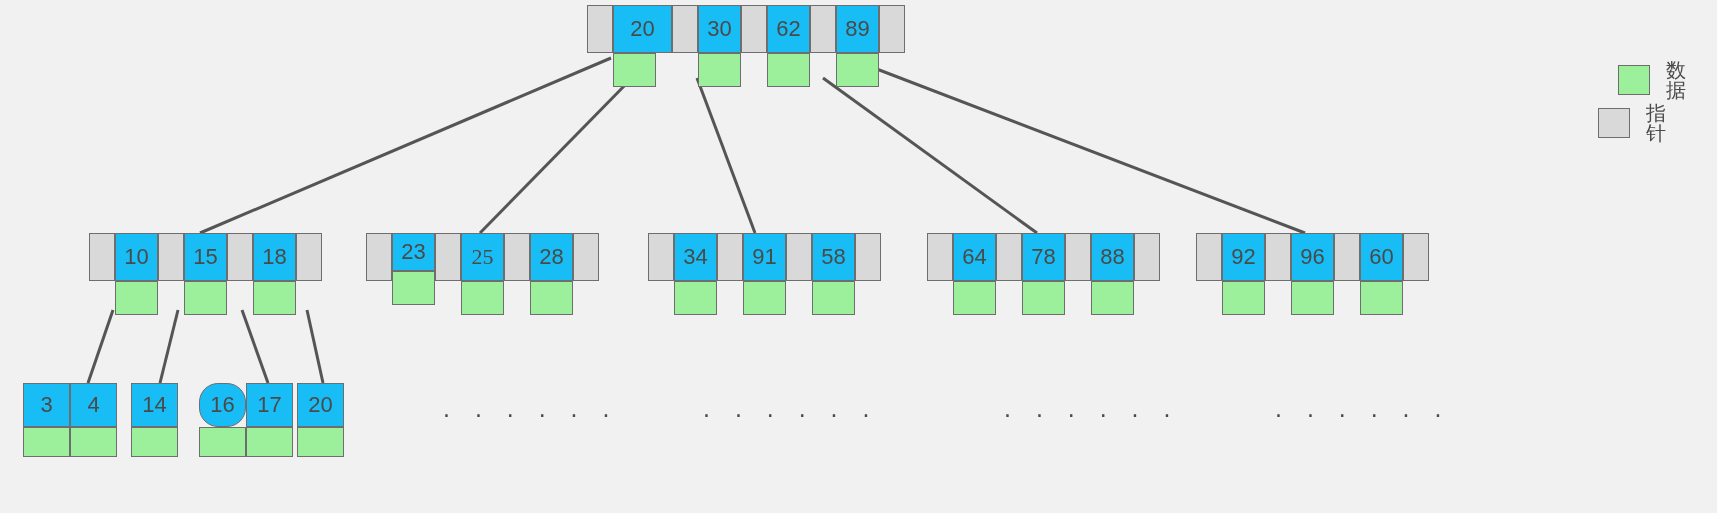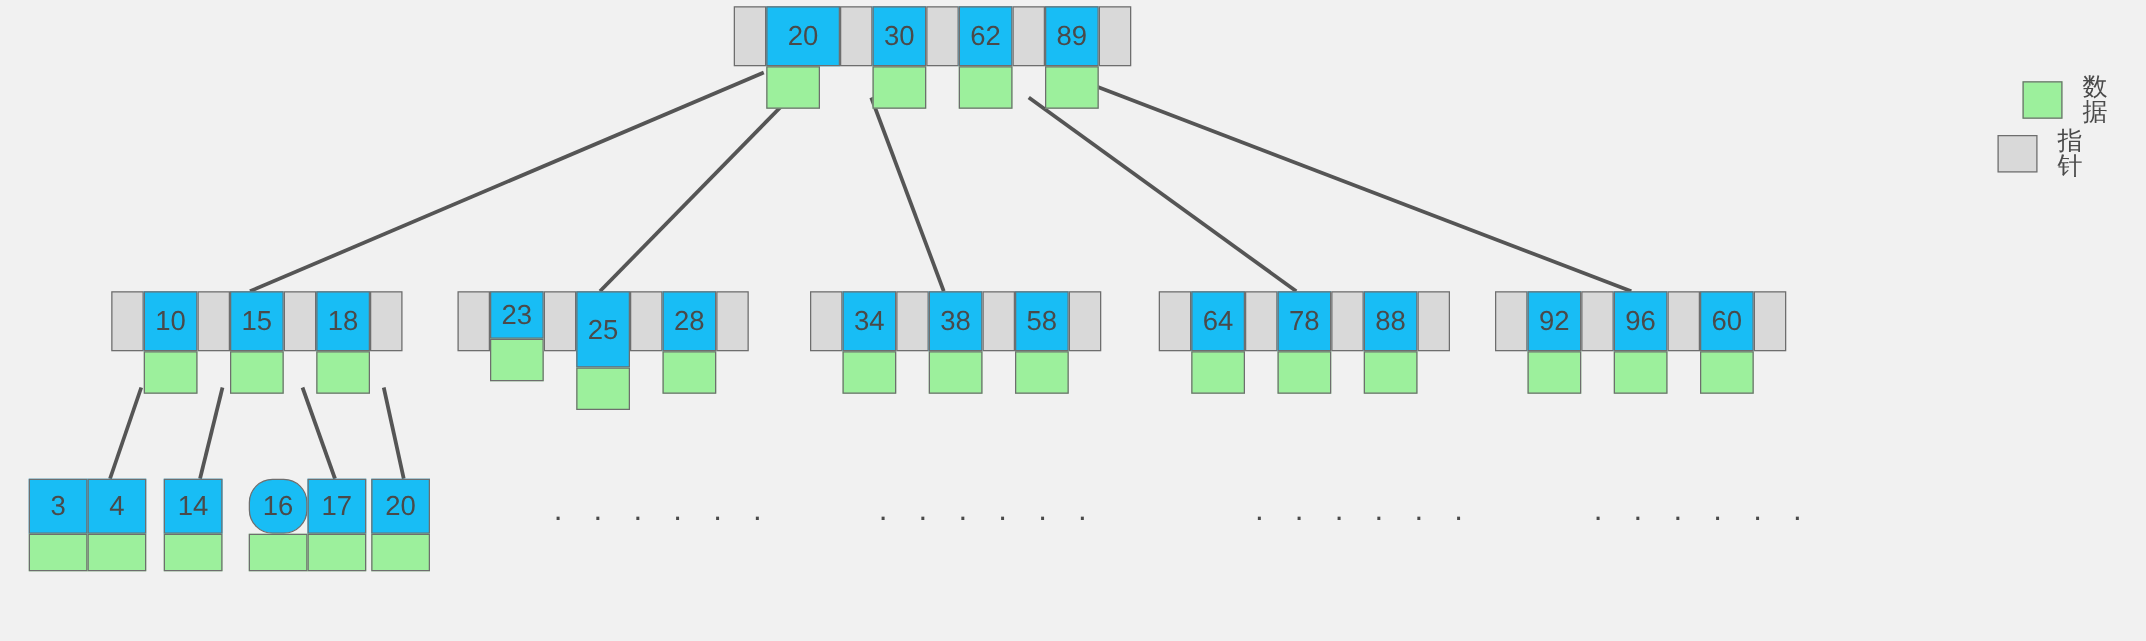--- a/index.html
+++ b/index.html
@@ -181,21 +181,21 @@
         </div>
         <div class="col">
           <div class="cell key" style="width: 43px; height: 38px;">23</div>
           <div class="cell data" style="width: 43px; height: 34px;"></div>
         </div>
         <div class="col">
           <div class="cell ptr" style="width: 26px; height: 48px;"></div>
           <div class="cell spacer" style="width: 26px; height: 34px;"></div>
         </div>
         <div class="col">
-          <div class="cell key" style="width: 43px; height: 61px;">25</div>
+          <div class="cell key" style="width: 43px; height: 48px; font-family: Liberation Serif, serif;">25</div>
           <div class="cell data" style="width: 43px; height: 34px;"></div>
         </div>
         <div class="col">
           <div class="cell ptr" style="width: 26px; height: 48px;"></div>
           <div class="cell spacer" style="width: 26px; height: 34px;"></div>
         </div>
         <div class="col">
           <div class="cell key" style="width: 43px; height: 48px;">28</div>
           <div class="cell data" style="width: 43px; height: 34px;"></div>
         </div>
@@ -211,21 +211,21 @@
         </div>
         <div class="col">
           <div class="cell key" style="width: 43px; height: 48px;">34</div>
           <div class="cell data" style="width: 43px; height: 34px;"></div>
         </div>
         <div class="col">
           <div class="cell ptr" style="width: 26px; height: 48px;"></div>
           <div class="cell spacer" style="width: 26px; height: 34px;"></div>
         </div>
         <div class="col">
-          <div class="cell key" style="width: 43px; height: 48px;">38</div>
+          <div class="cell key" style="width: 43px; height: 48px;">91</div>
           <div class="cell data" style="width: 43px; height: 34px;"></div>
         </div>
         <div class="col">
           <div class="cell ptr" style="width: 26px; height: 48px;"></div>
           <div class="cell spacer" style="width: 26px; height: 34px;"></div>
         </div>
         <div class="col">
           <div class="cell key" style="width: 43px; height: 48px;">58</div>
           <div class="cell data" style="width: 43px; height: 34px;"></div>
         </div>

